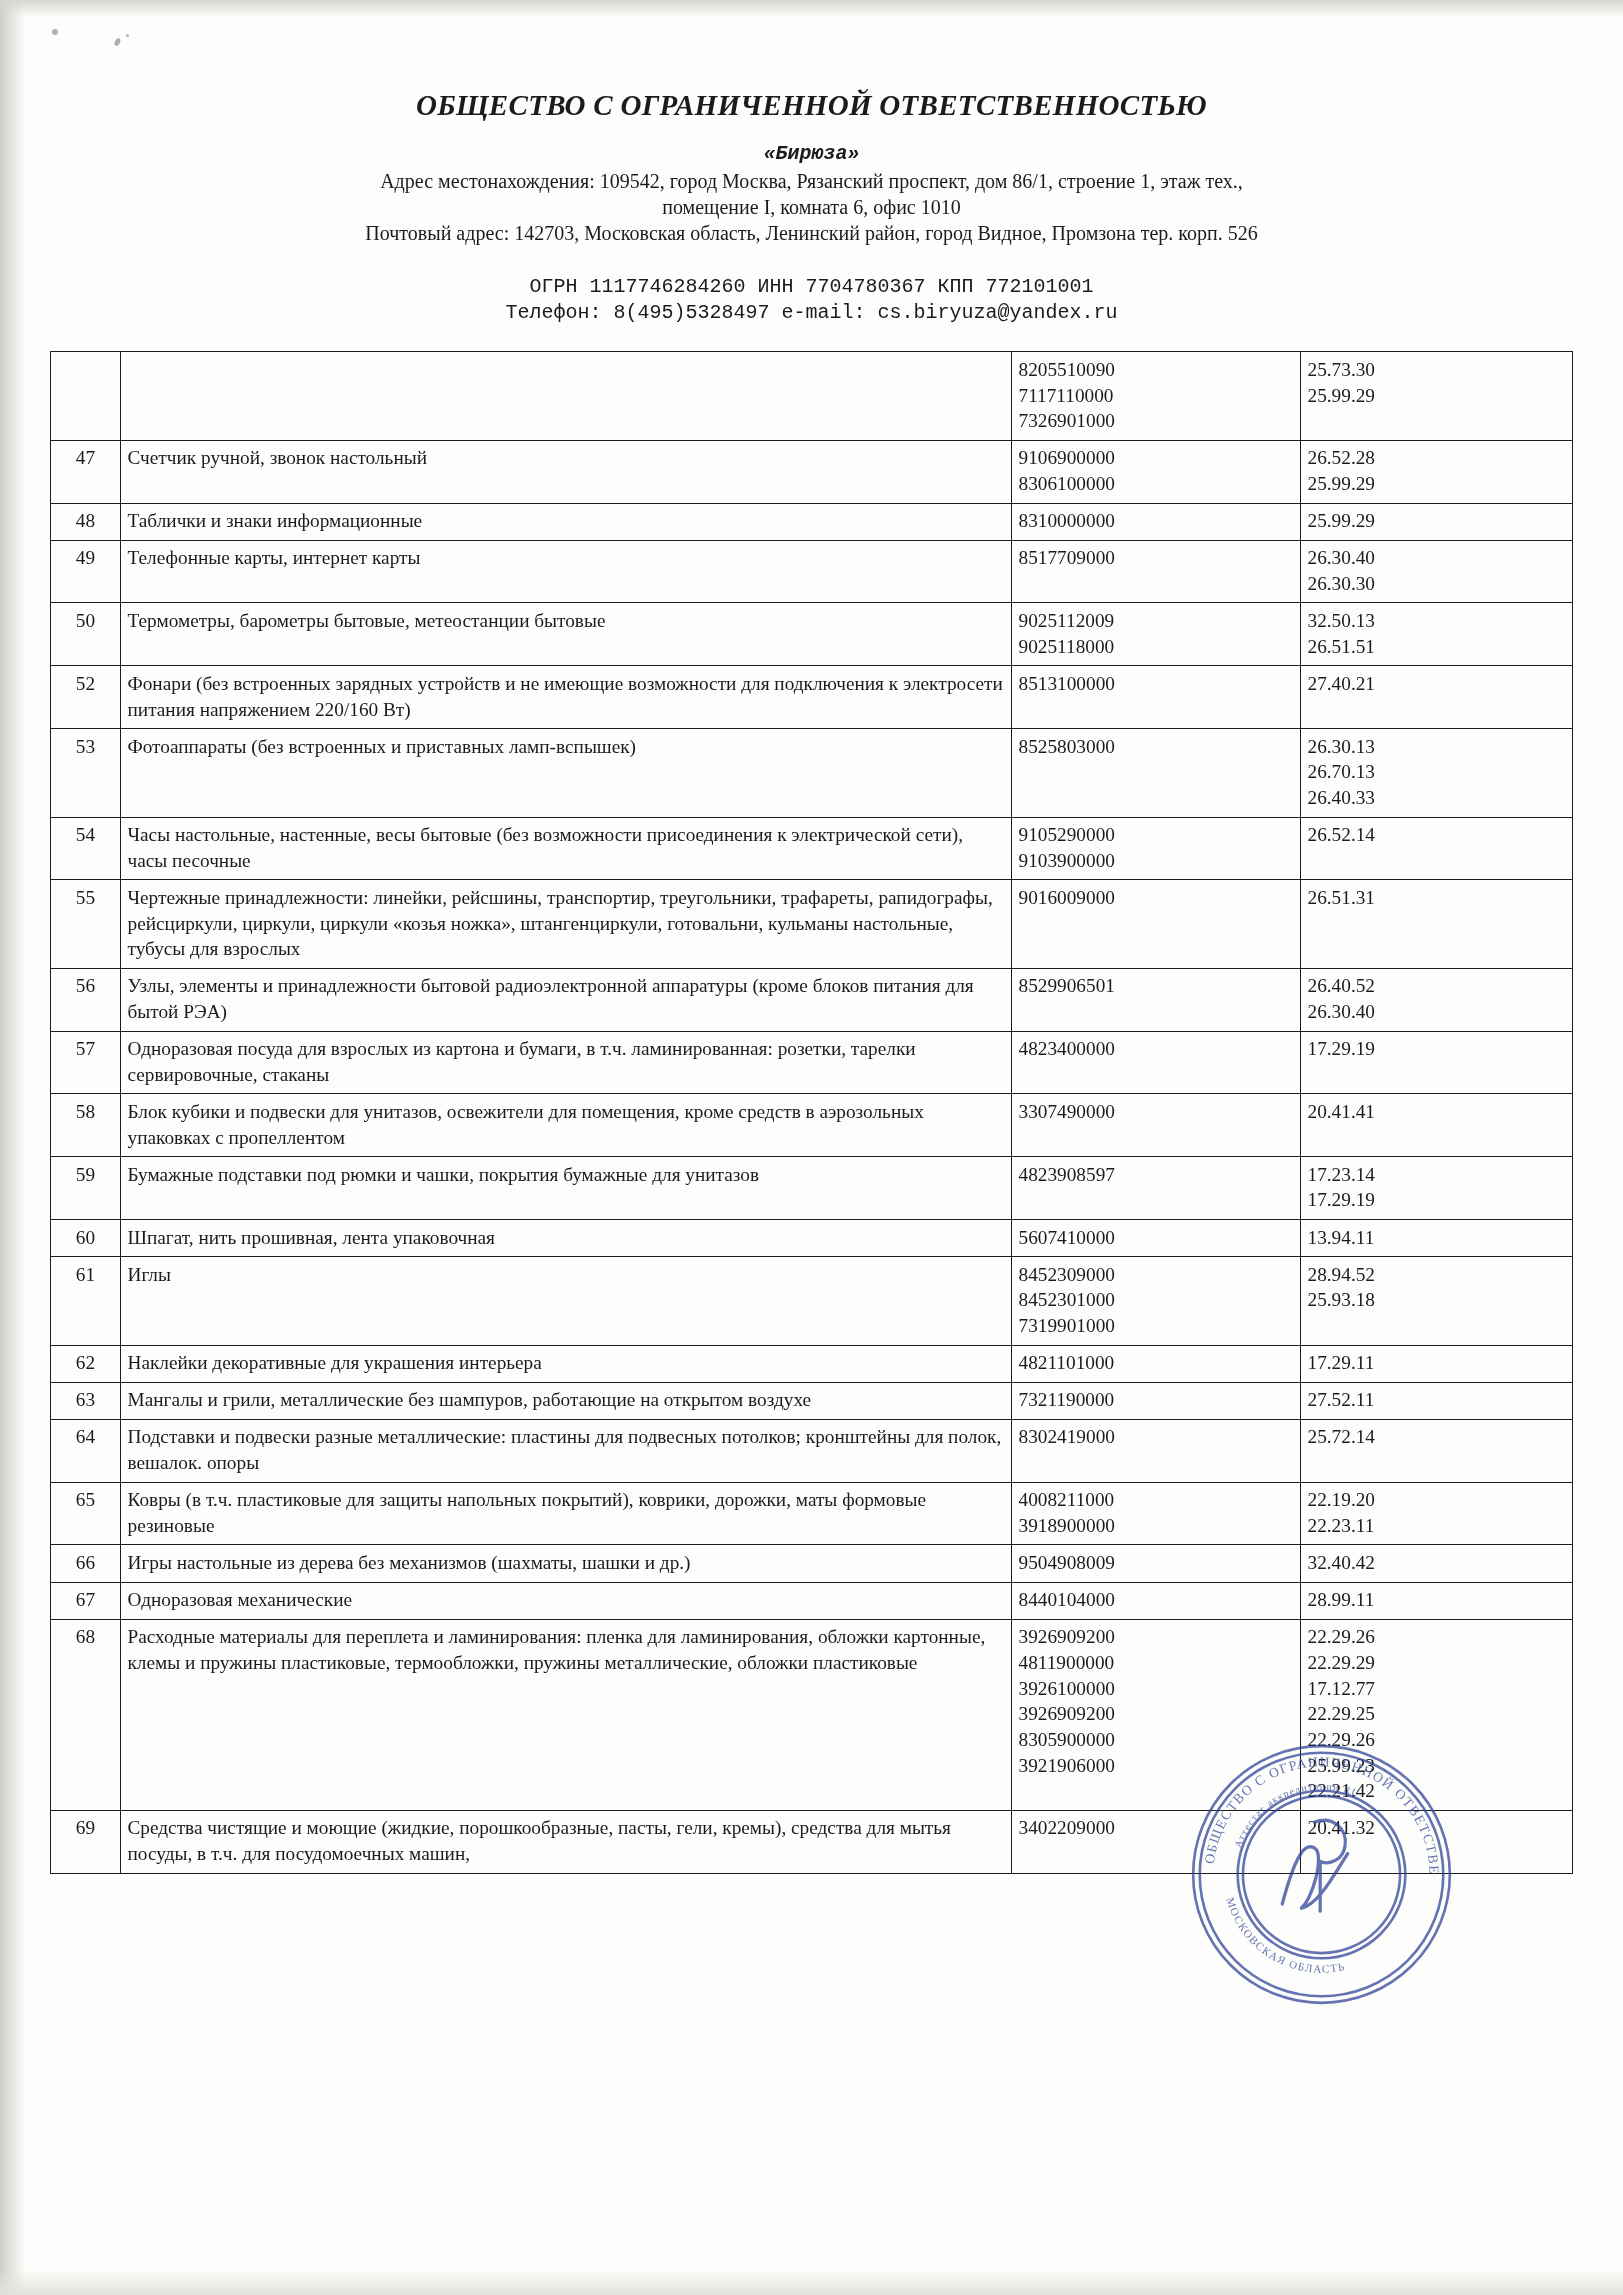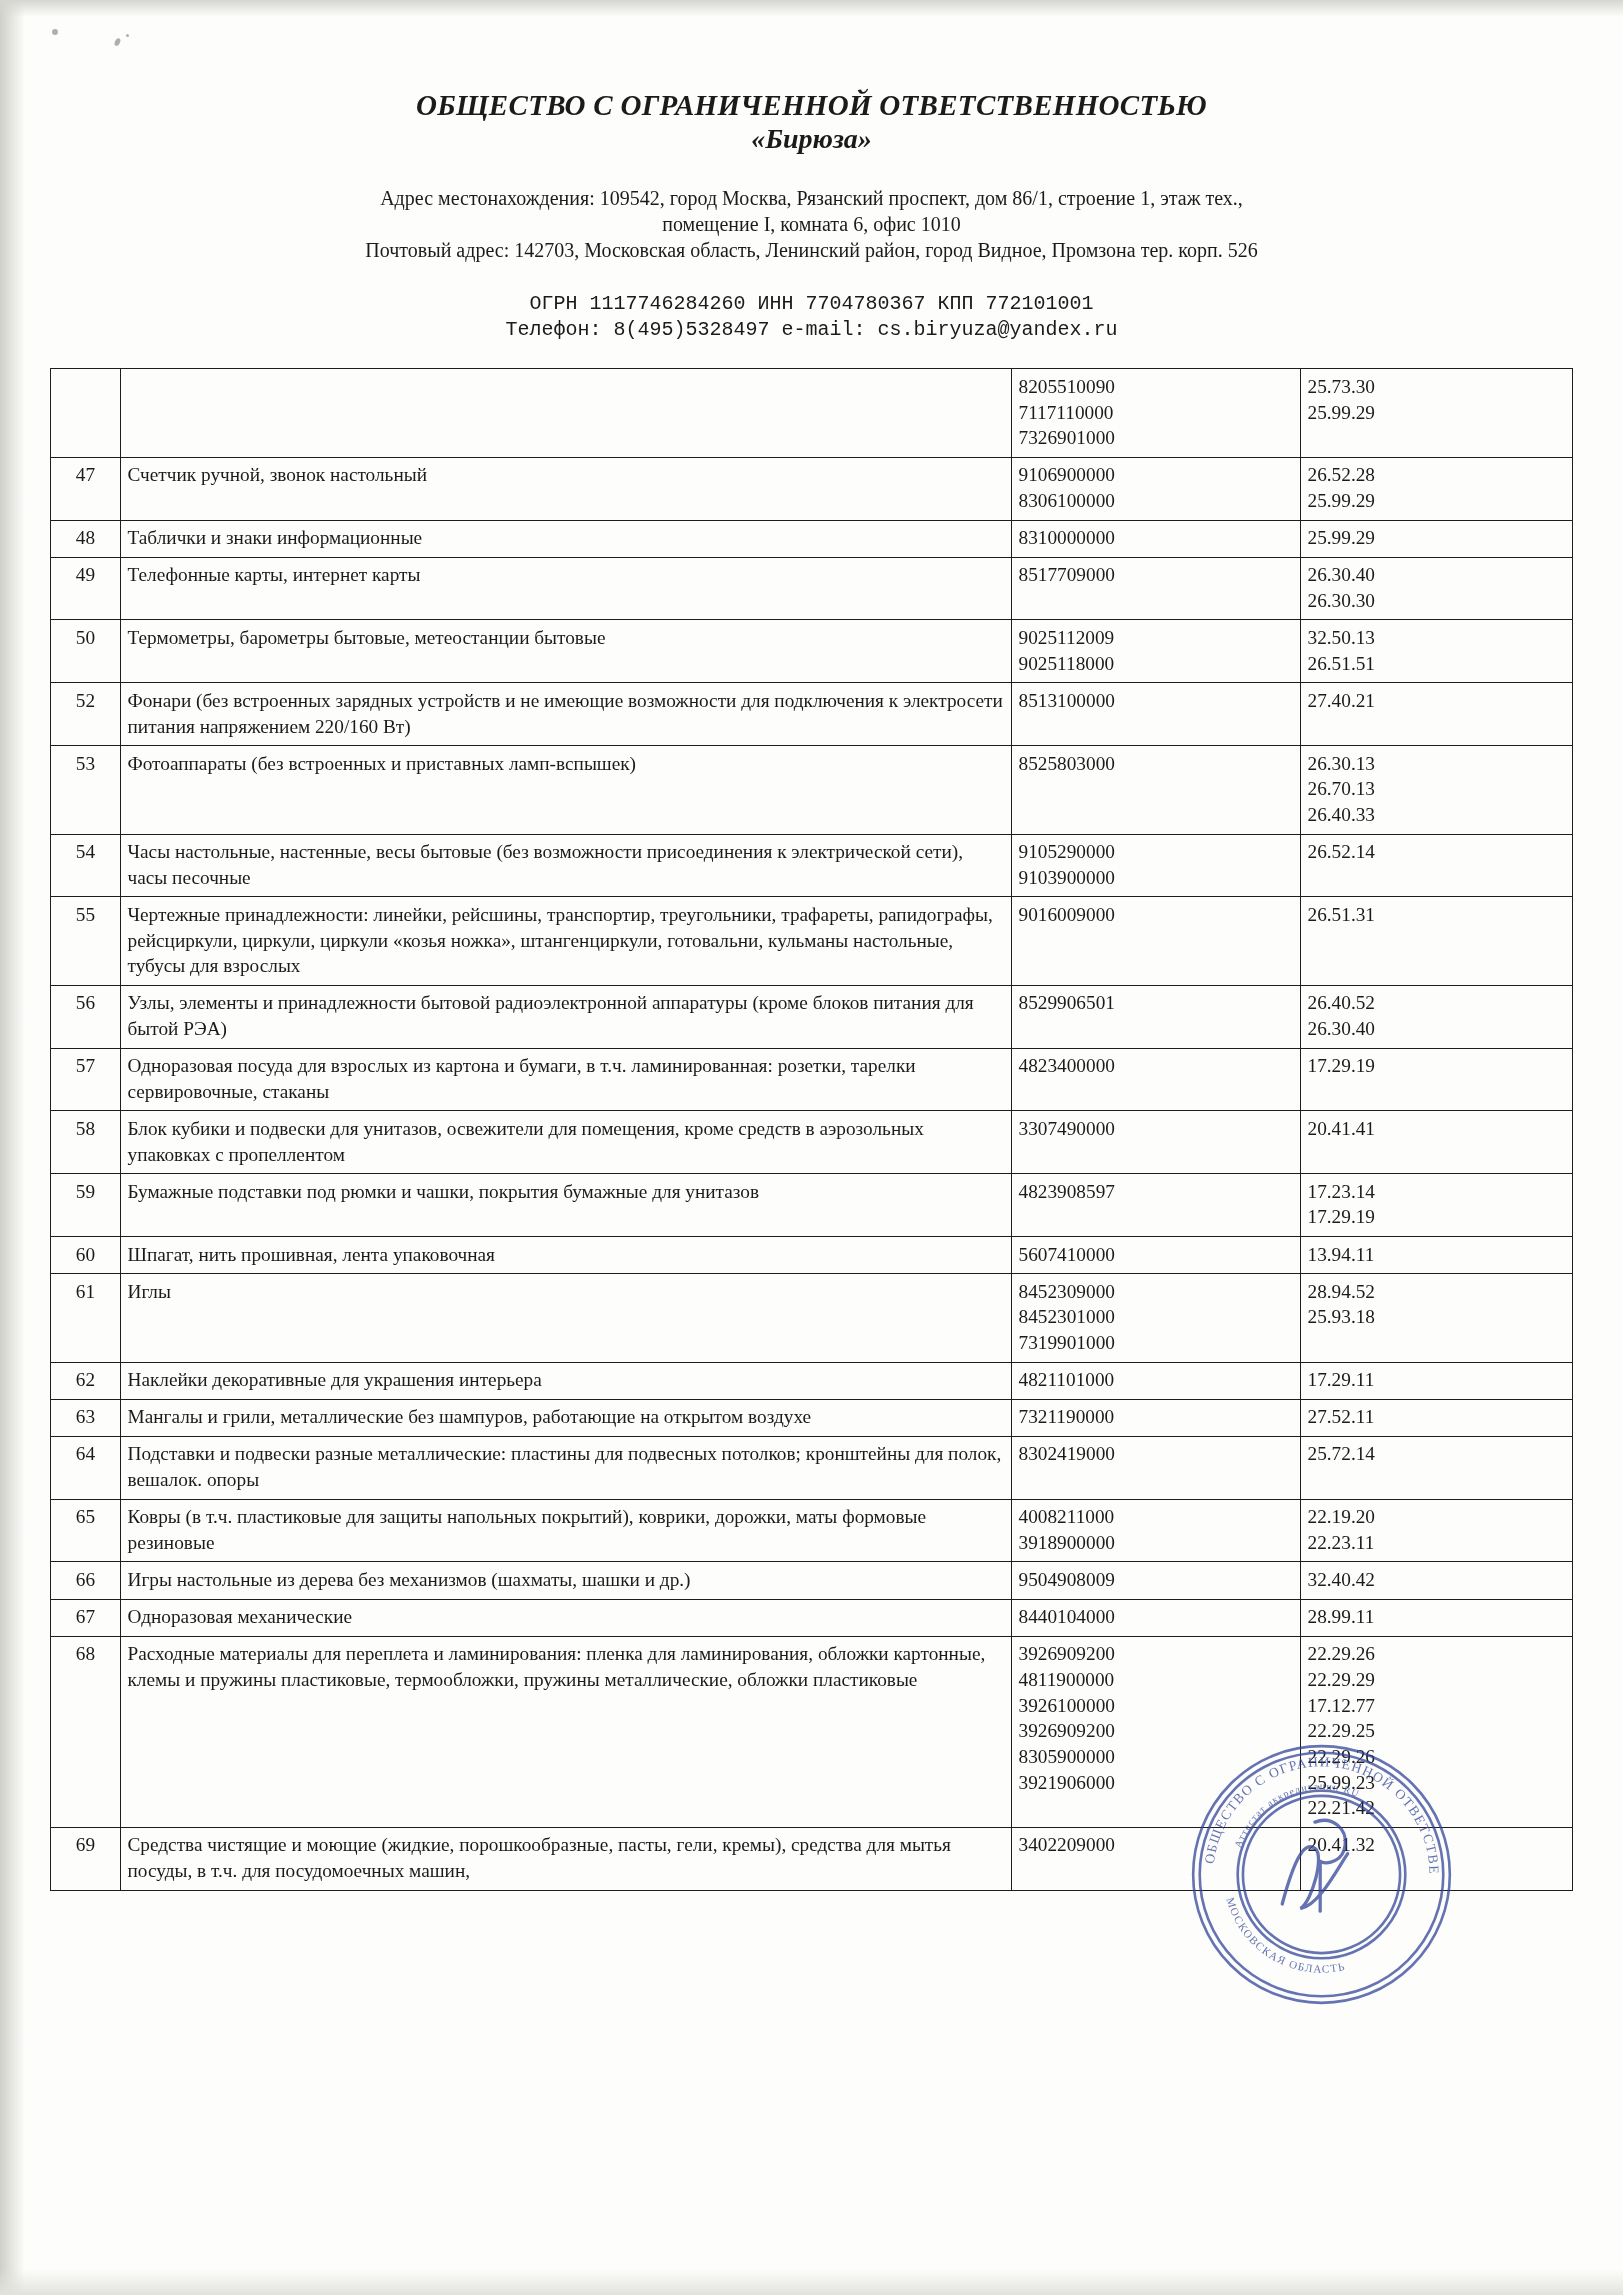--- a/index.html
+++ b/index.html
@@ -56,29 +56,30 @@
     text-align: center;
     padding-top: 89px;
   }
   .org-line1 {
     font-size: 29px;
     font-weight: bold;
     font-style: italic;
     letter-spacing: 0.3px;
   }
   .org-line2 {
-    font-size: 28px;
+    font-size: 20px;
     font-weight: bold;
     font-style: italic;
-    margin-top: 1px;
+    margin-top: 20px;
+    font-family: Liberation Mono, monospace;
   }
   .addr {
     font-size: 20px;
     line-height: 1.30;
-    margin-top: 30px;
+    margin-top: 3px;
     padding: 0 196px;
   }
   .codes {
     font-size: 20px;
     line-height: 1.32;
     margin-top: 27.5px;
     font-family: Liberation Mono, monospace;
   }
 
   table.reg {

